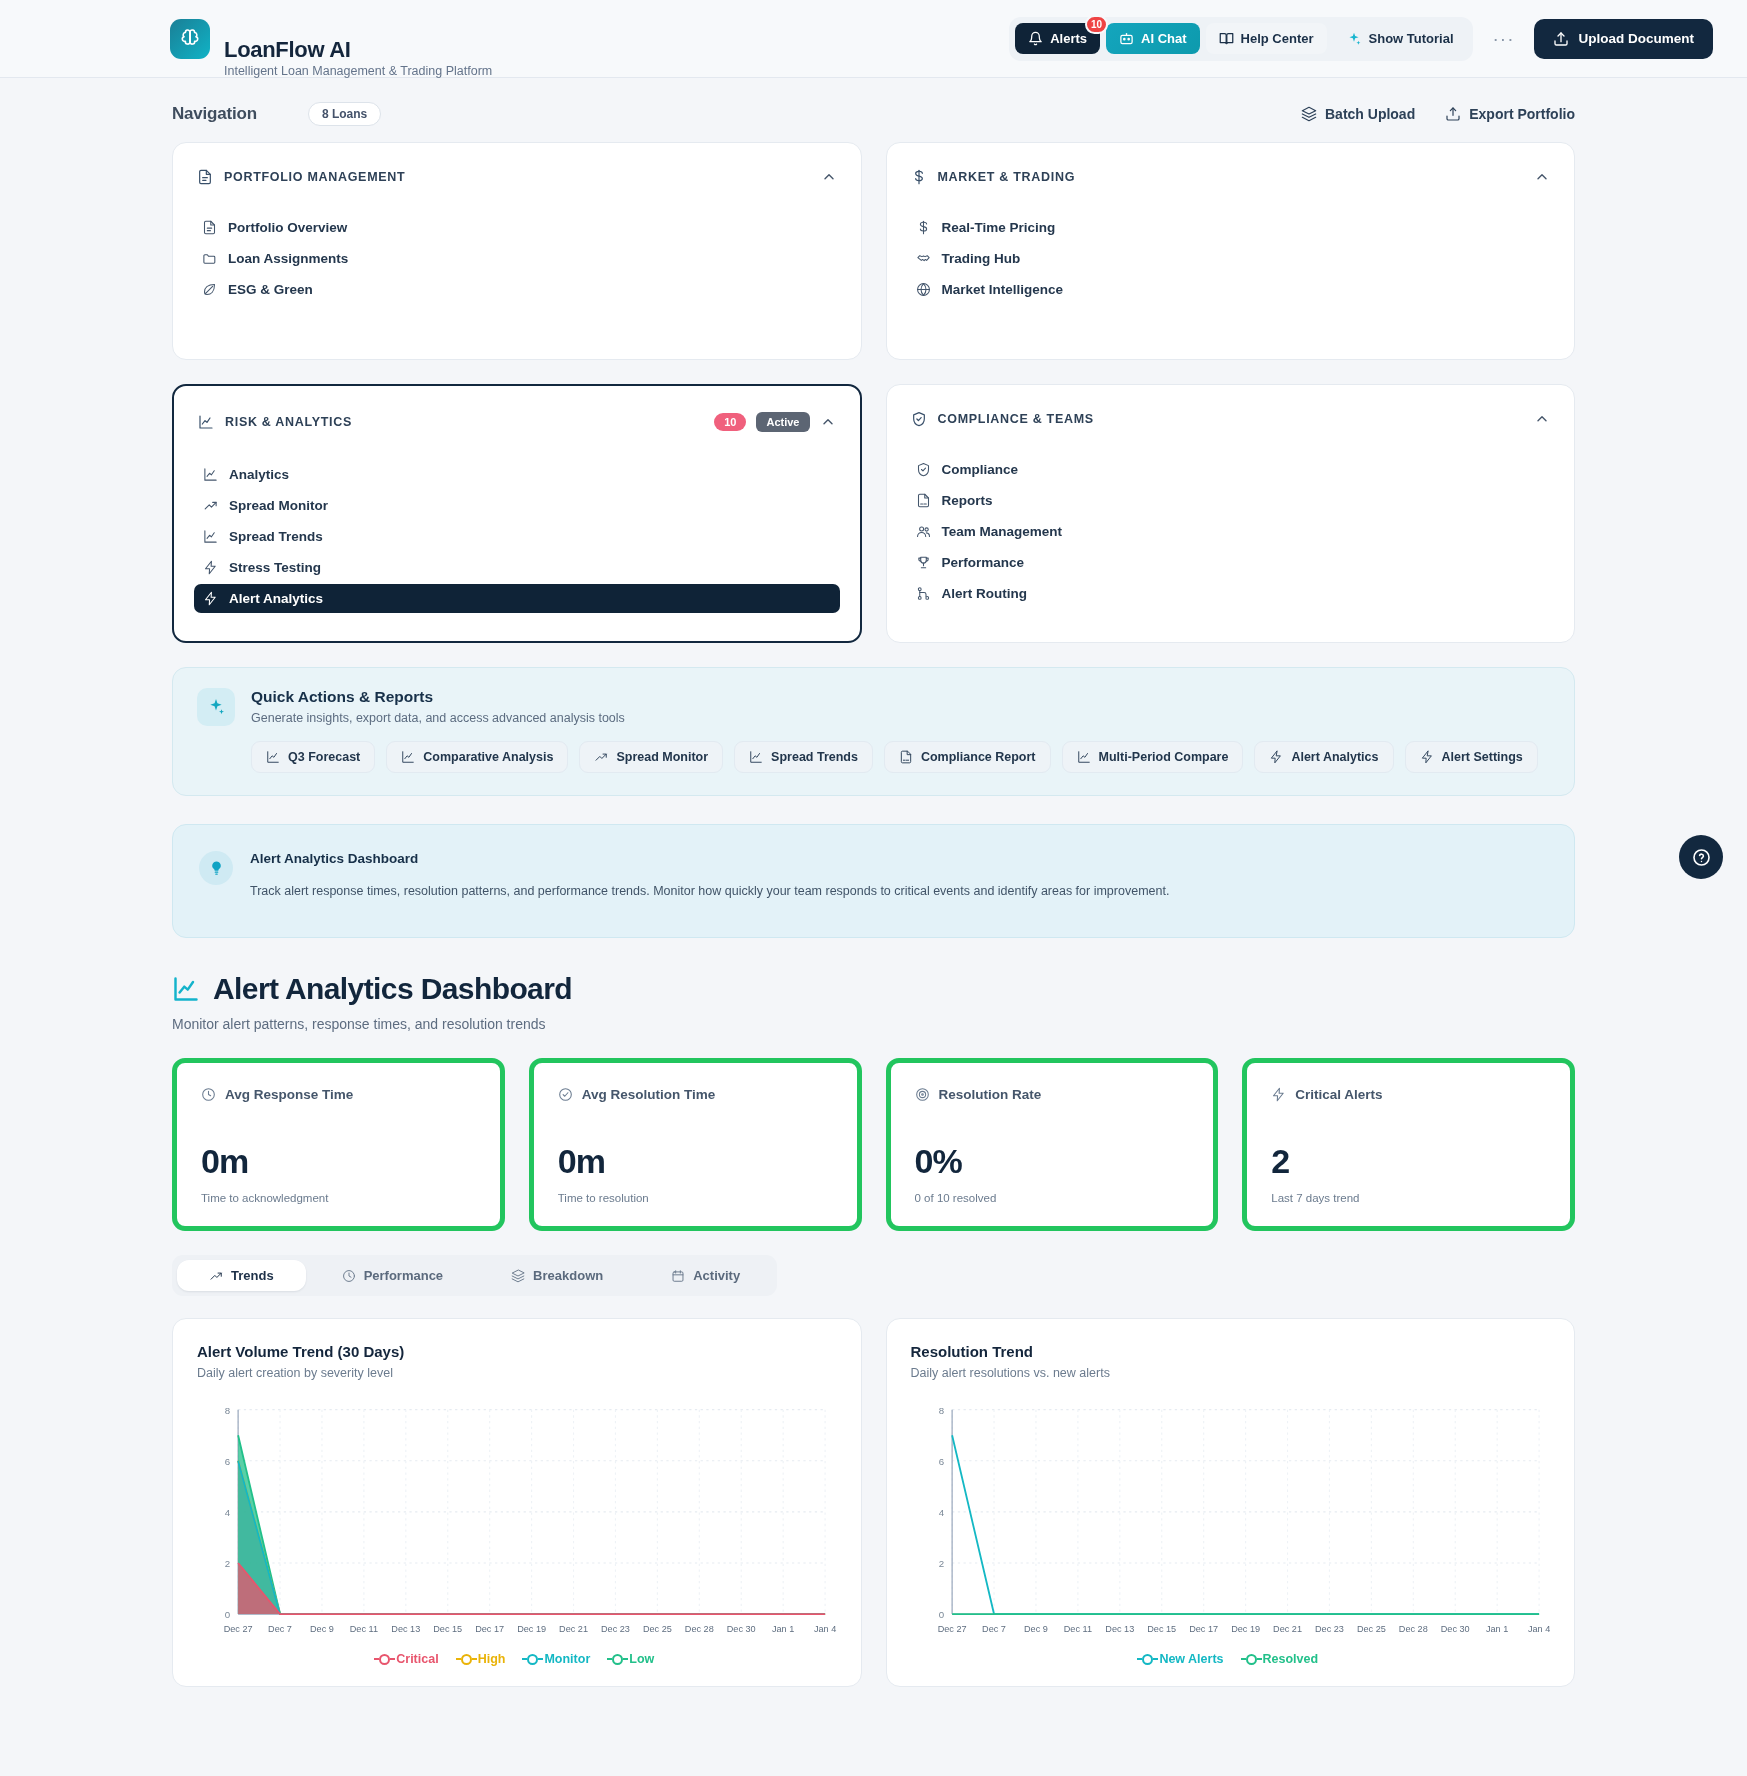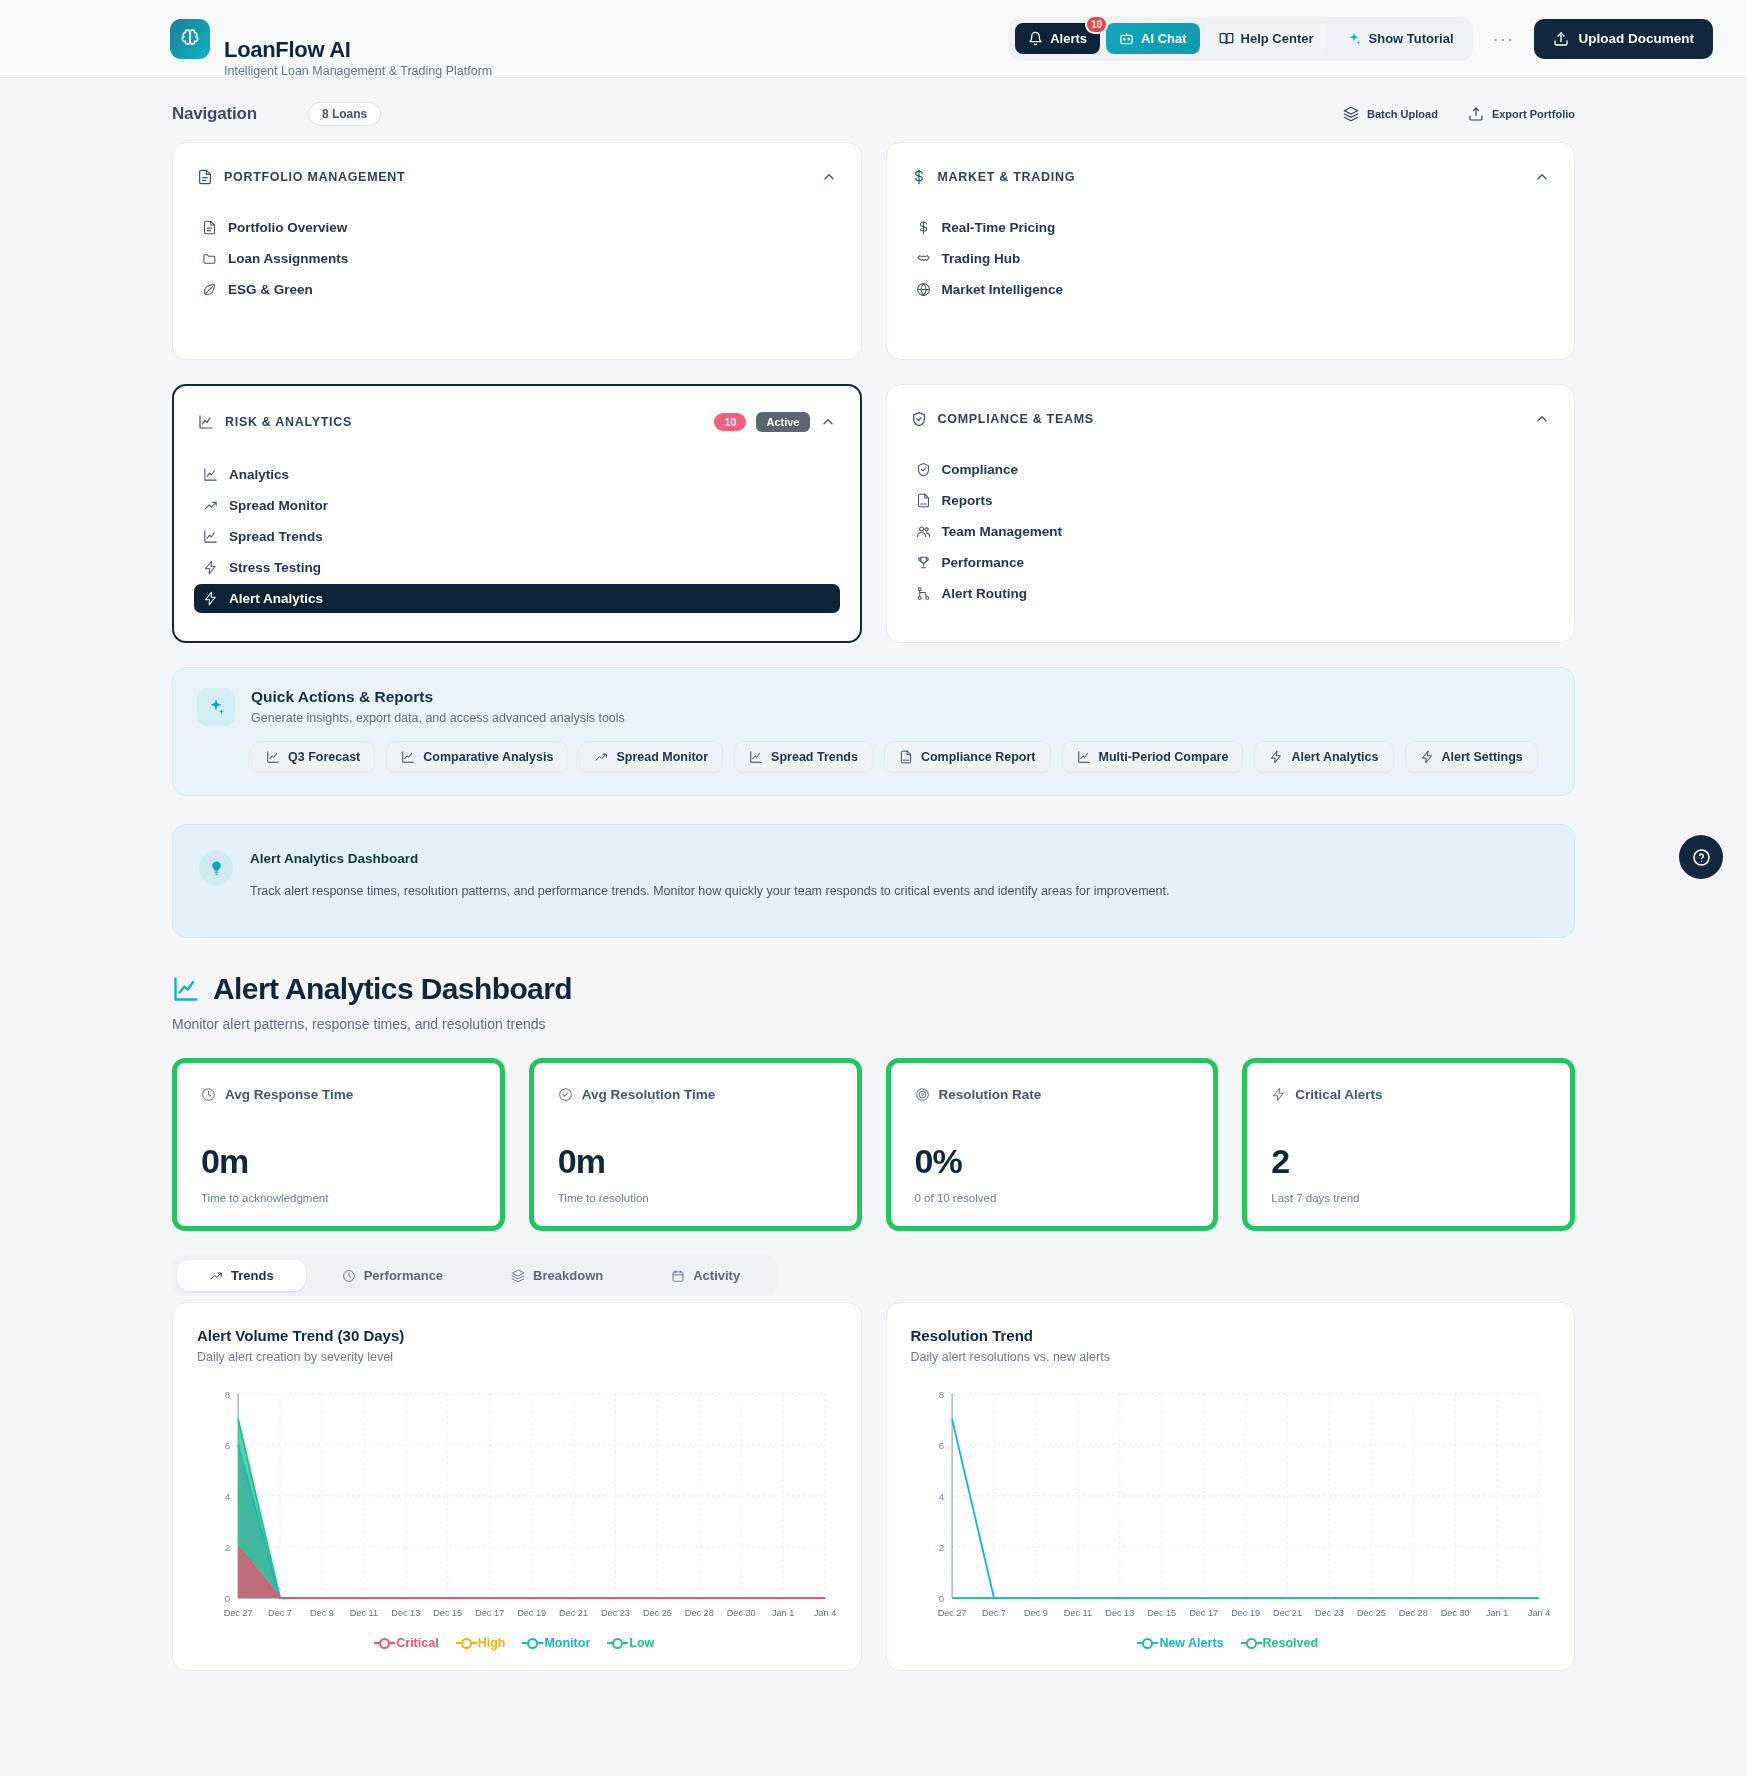--- a/index.html
+++ b/index.html
@@ -67,21 +67,21 @@
   .page { padding: 24px 170px 0 170px; }
   @media all { .page { padding-left: 172px; padding-right: 172px; } }
 
   .navrow { display:flex; align-items:center; margin-bottom: 16px; gap: 39px; }
   .nav-title { font-size: 17px; font-weight: 700; color:#3f4d5e; letter-spacing:-0.2px; }
   .loans-pill {
     margin-left: 12px; border:1px solid #dde3ea; background:#fff;
     border-radius: 20px; padding: 4px 13px; font-size: 12px; font-weight:600; color:#44526a;
   }
   .navrow-right { margin-left:auto; display:flex; align-items:center; gap: 30px; }
-  .nav-action { display:flex; align-items:center; gap:8px; font-size:11px; font-weight:600; color:#2d4158; cursor:pointer; }
+  .nav-action { display:flex; align-items:center; gap:8px; font-size:14px; font-weight:600; color:#2d4158; cursor:pointer; }
 
   
   .card-grid { display:grid; grid-template-columns: 1fr 1fr; gap: 24px; }
   .navcard {
     background:#fff; border:1px solid #e5eaf0; border-radius: 14px;
     padding: 26px 24px 26px 24px; min-height: 218px;
   }
   .navcard.highlight { border:2px solid #12283f; }
   .navcard-head { display:flex; align-items:center; margin-bottom: 28px; }
   .navcard-title {
@@ -141,21 +141,21 @@
   .kpi-value { font-size:34px; font-weight:800; color:#12263c; margin-top:42px; letter-spacing:-1px; line-height:1; }
   .kpi-foot { font-size:11.5px; color:#6b7b8e; margin-top:14px; }
 
   
   .tabs { margin-top:24px; display:inline-flex; gap:4px; background:#eef1f5; border-radius:11px; padding:5px; }
   .tab { display:flex;align-items:center;gap:8px;font-size:13px;font-weight:600;color:#5b6a7d;
          border-radius:12px;padding:8px 32px;cursor:pointer; }
   .tab.active { background:#fff; color:#1d3048; font-weight:700; box-shadow:0 1px 2px rgba(16,35,60,.09); }
 
   
-  .charts { display:grid; grid-template-columns:1fr 1fr; gap:24px; margin-top:6px; }
+  .charts { display:grid; grid-template-columns:1fr 1fr; gap:24px; margin-top:22px; }
   .chartcard { background:#fff; border:1px solid #e5eaf0; border-radius:14px; padding:24px 24px 20px 24px; }
   .chart-title { font-size:15px; font-weight:700; color:#14263c; }
   .chart-sub { font-size:12.5px; color:#6b7b8e; margin-top:6px; }
   .chart-wrap { margin-top:16px; }
   .legend { display:flex; justify-content:center; gap:22px; margin-top:6px; }
   .legend-item { display:flex; align-items:center; gap:6px; font-size:12.5px; font-weight:600; }
   .legend-dot { width:11px; height:11px; border-radius:50%; border:2.5px solid currentColor; background:#fff; position:relative; }
   .legend-dot::before, .legend-dot::after {
     content:""; position:absolute; top:50%; width:5px; height:2px; background:currentColor; transform:translateY(-50%);
   }

